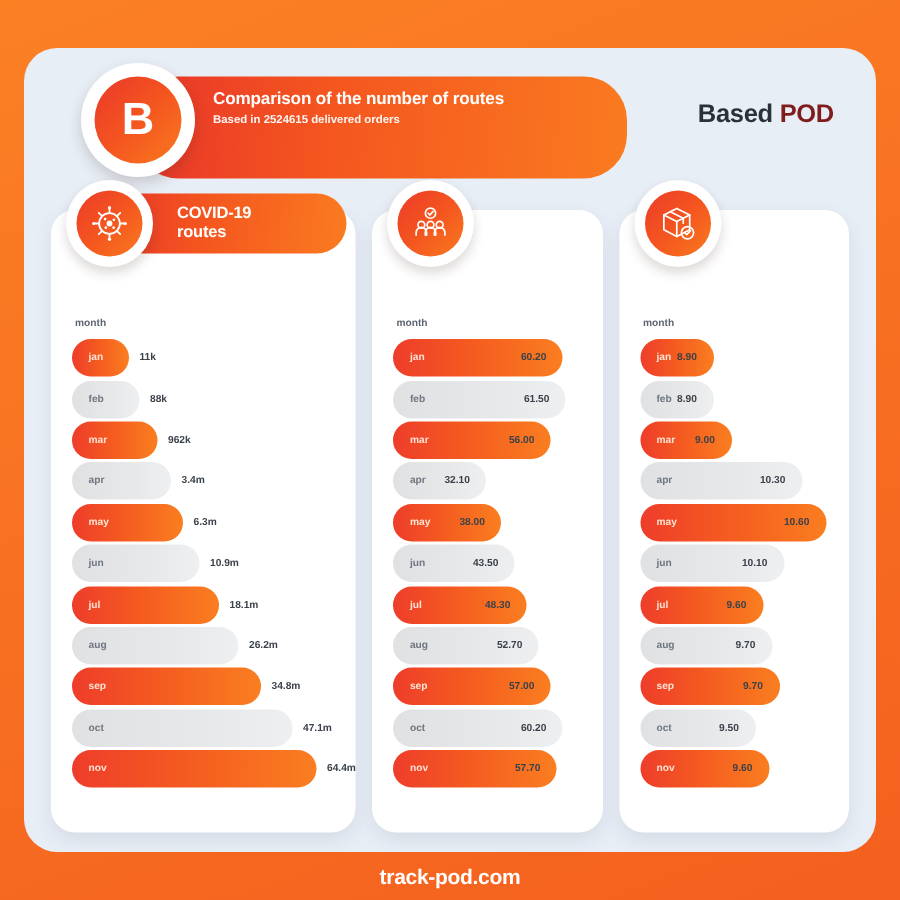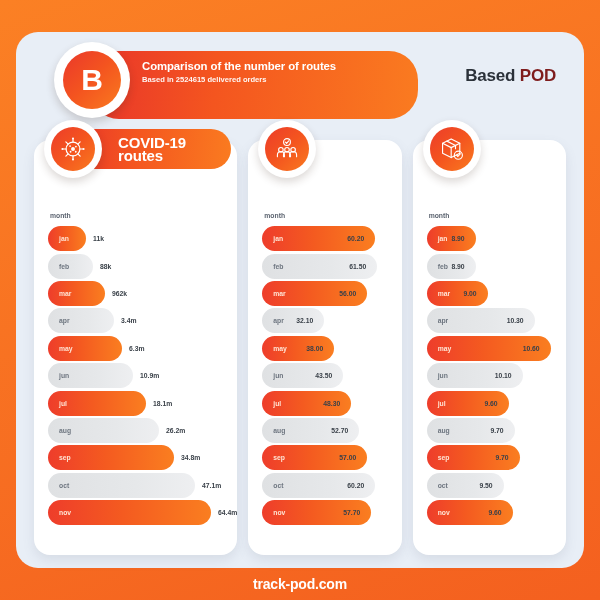--- a/index.html
+++ b/index.html
@@ -107,21 +107,21 @@
   }
   .card-pill {
     position: absolute;
     left: 14px; top: 3px;
     right: 0; height: 40px;
     border-radius: 20px;
     background: linear-gradient(95deg, #E8352B 0%, #F4551F 40%, #FA7B20 100%);
     color: #fff;
     display: flex; align-items: center;
     padding-left: 48px;
-    font-size: 15px;
+    font-size: 11px;
     font-weight: bold;
     line-height: 13px;
     letter-spacing: -0.15px;
   }
   .icon-ring {
     position: absolute;
     left: -12px; top: -6px;
     width: 58px; height: 58px;
     background: #fff;
     border-radius: 50%;

